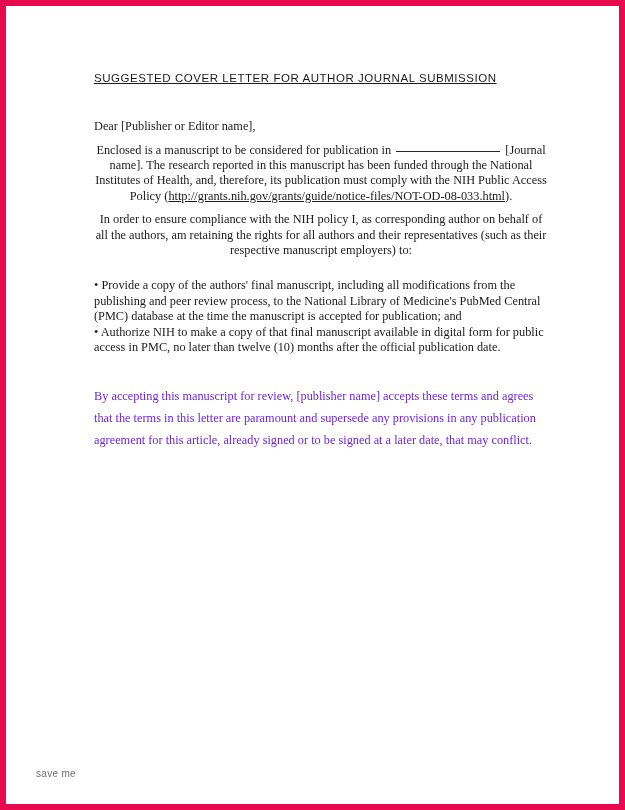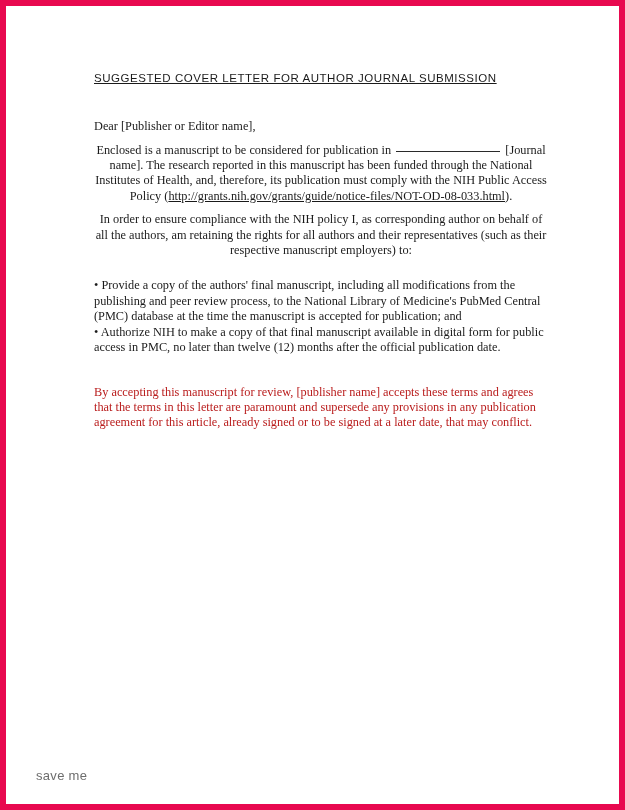--- a/index.html
+++ b/index.html
@@ -78,22 +78,22 @@
     color: #1a1a1a;
   }
 
   .bullet-item {
     display: block;
   }
 
   .closing-para {
     margin-top: 30px;
     font-size: 12.3px;
-    line-height: 15px;
-    color: #b91c1c;
+    line-height: 22px;
+    color: #6d28d9;
   }
 
   .signature-block {
     margin-top: 31px;
   }
 
   .signature-rule {
     width: 312px;
     height: 0;
     border-top: 1.4px solid #3a3a3a;
@@ -104,21 +104,21 @@
     font-size: 12.3px;
     line-height: 15.4px;
     color: #1a1a1a;
   }
 
   .watermark {
     position: absolute;
     left: 30px;
     top: 762px;
     font-family: "Liberation Sans", sans-serif;
-    font-size: 13px;
+    font-size: 10px;
     letter-spacing: 0.3px;
     color: #6d6d6d;
   }
 </style>
 </head>
 <body>
 
 <div class="page-frame">
 
   <div class="doc-body">
@@ -130,21 +130,21 @@
     <div class="para">
       <span>Enclosed is a manuscript to be considered for publication in</span>
       <span class="blank-line"></span>
       <span>[Journal name].  The research reported in this manuscript has been funded through the National Institutes of Health, and, therefore, its publication must comply with the NIH Public Access Policy (</span><a class="url-link" href="#">http://grants.nih.gov/grants/guide/notice-files/NOT-OD-08-033.html</a><span>).</span>
     </div>
 
     <div class="para">In order to ensure compliance with the NIH policy I, as corresponding author on behalf of all the authors, am retaining the rights for all authors and their representatives (such as their respective manuscript employers) to:</div>
 
     <div class="bullet-block">
       <span class="bullet-item">• Provide a copy of the authors' final manuscript, including all modifications from the publishing and peer review process, to the National Library of Medicine's PubMed Central (PMC) database at the time the manuscript is accepted for publication; and</span>
-      <span class="bullet-item">• Authorize NIH to make a copy of that final manuscript available in digital form for public access in PMC, no later than twelve (12) months after the official publication date.</span>
+      <span class="bullet-item">• Authorize NIH to make a copy of that final manuscript available in digital form for public access in PMC, no later than twelve (10) months after the official publication date.</span>
     </div>
 
     <div class="closing-para">By accepting this manuscript for review, [publisher name] accepts these terms and agrees that the terms in this letter are paramount and supersede any provisions in any publication agreement for this article, already signed or to be signed at a later date, that may conflict.</div>
 
 
   </div>
 
   <div class="watermark">save me</div>
 
 </div>

